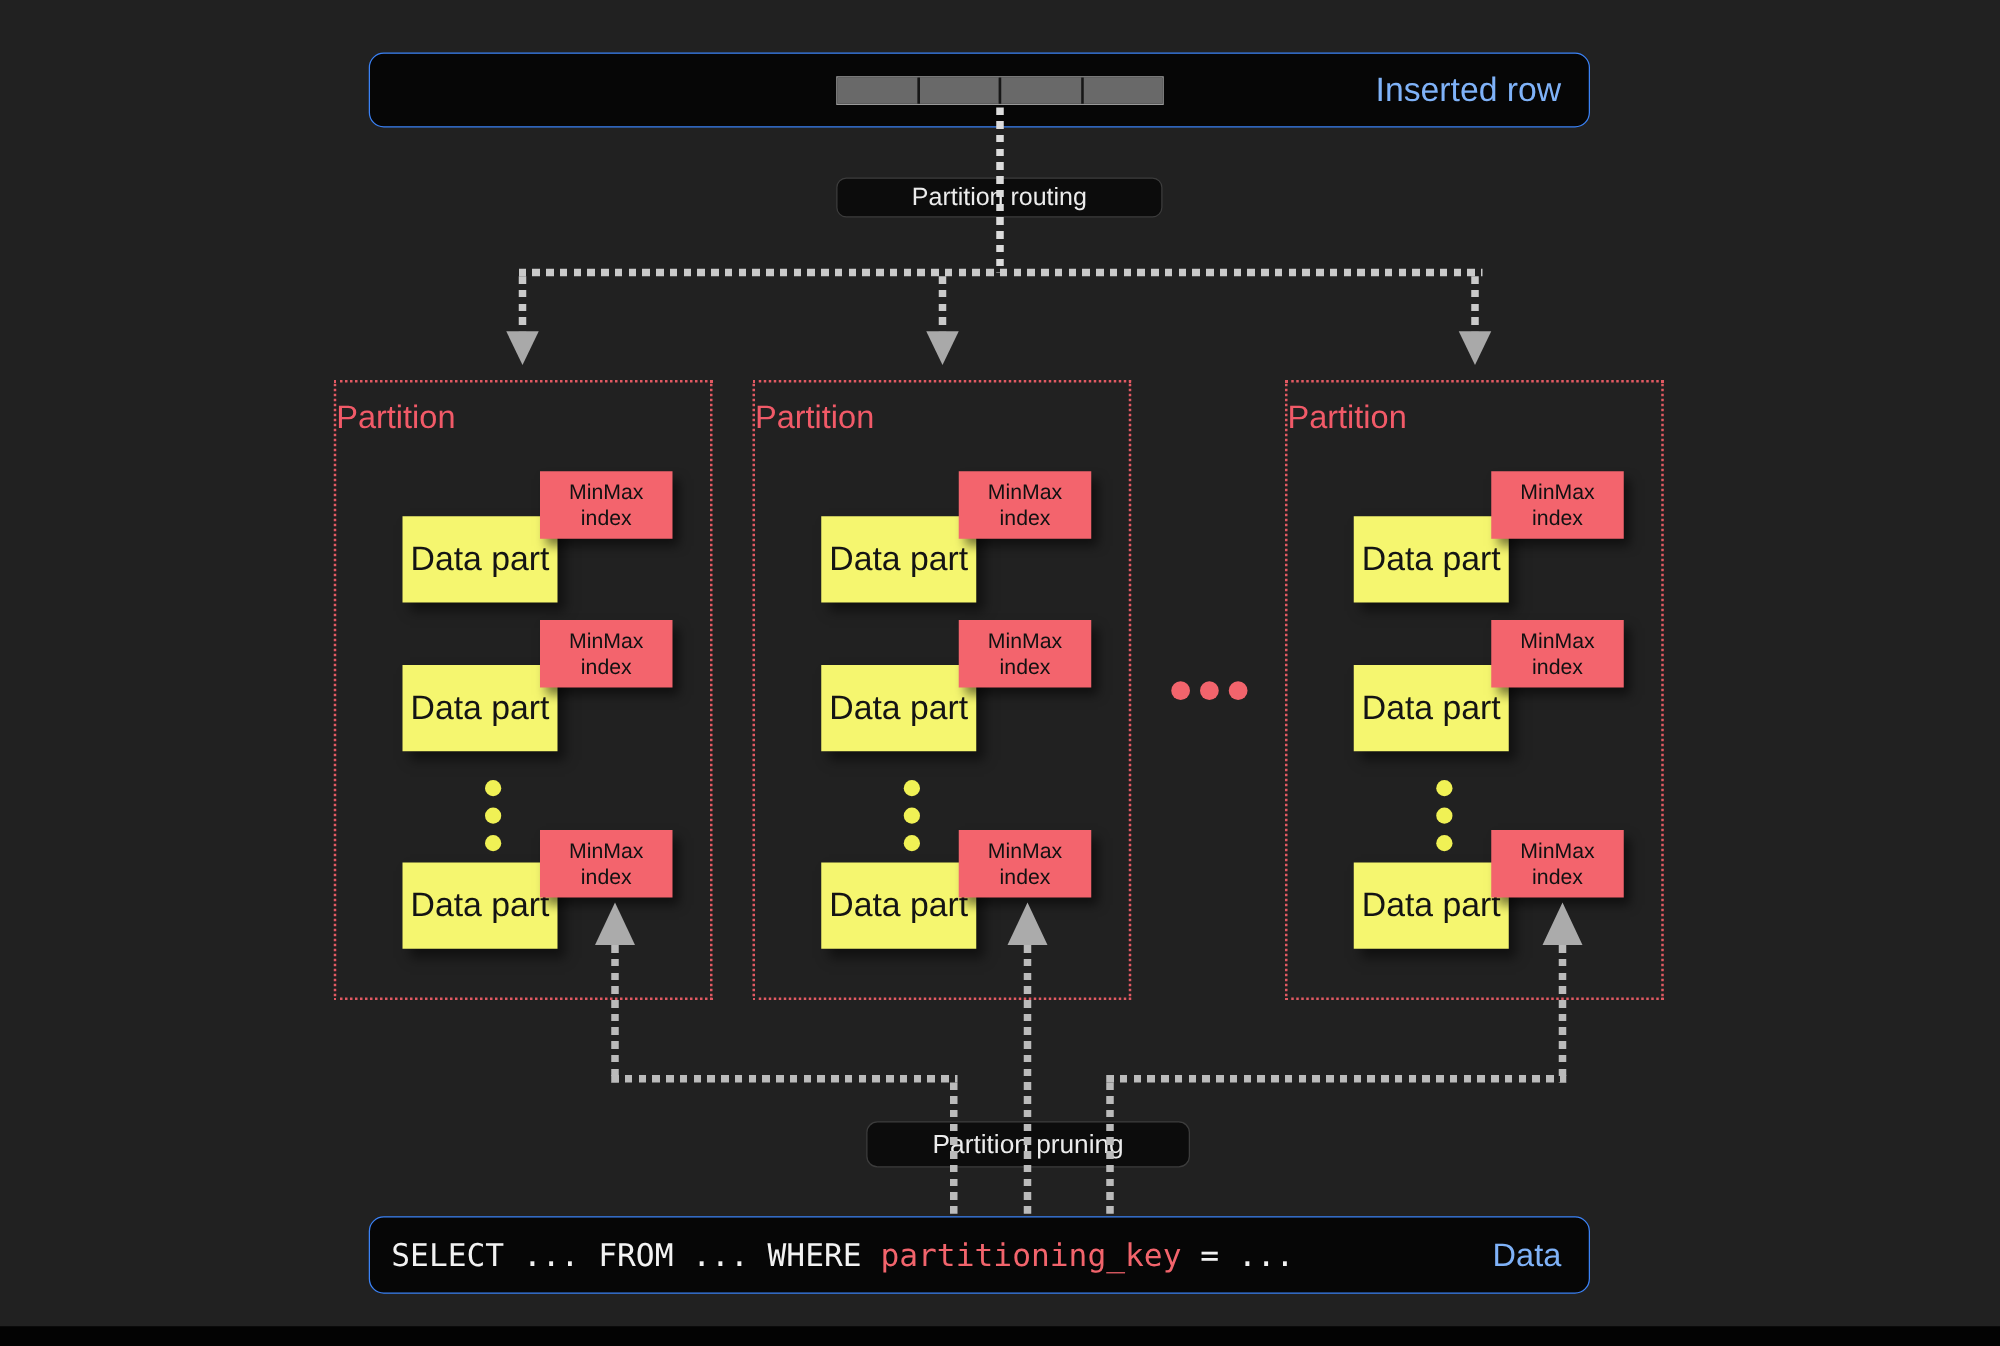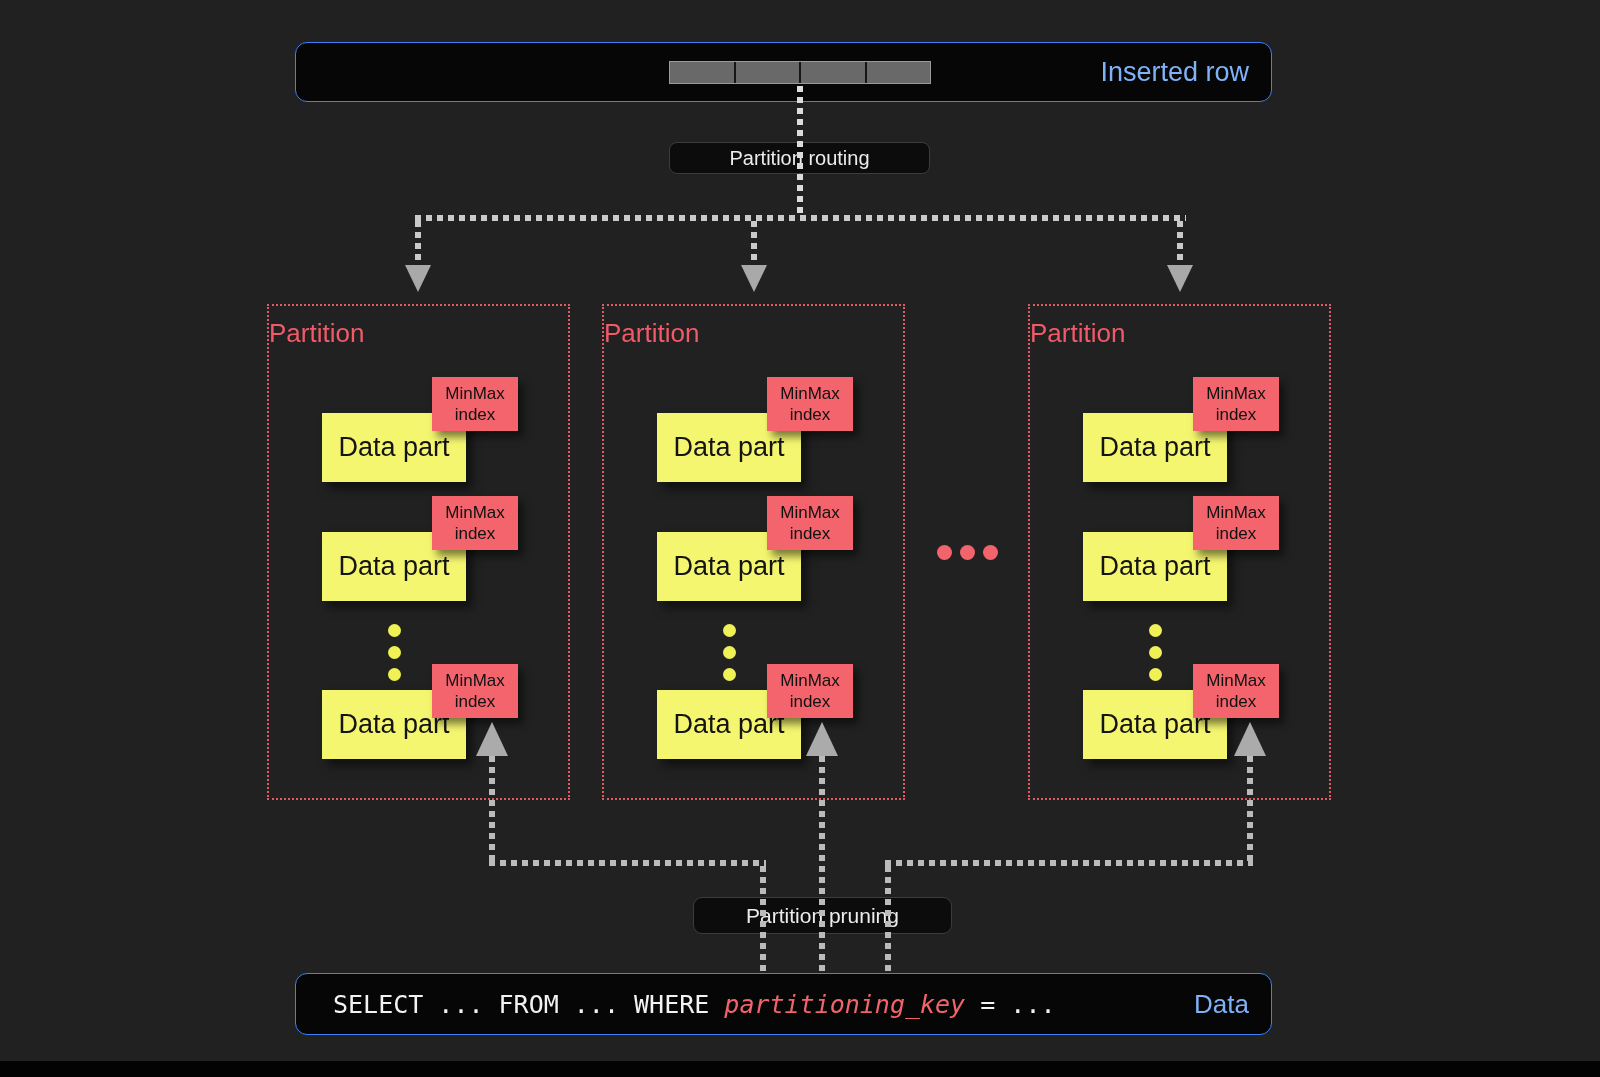--- a/index.html
+++ b/index.html
@@ -15,41 +15,41 @@
              color:#7FB2F8;font-size:27px;}
   .query-bar .bar-label{font-size:26px;}
 
   
   .row-cells{position:absolute;left:373px;top:18px;width:262px;height:23px;display:flex;
              border:1px solid #9A9A9A;background:#161616;box-sizing:border-box;}
   .row-cells .cell{flex:1;background:#696969;border-left:2px solid #161616;}
   .row-cells .cell:first-child{border-left:none;}
 
   
-  .sql{position:absolute;left:37px;top:0;height:100%;display:flex;align-items:center;
+  .sql{position:absolute;left:17px;top:0;height:100%;display:flex;align-items:center;
        font-family:"DejaVu Sans Mono",monospace;font-size:25px;color:#F2F2F2;white-space:pre;}
-  .sql .red{color:#F2646C;font-style:italic;}
+  .sql .red{color:#F2646C;}
 
   
   .pill{position:absolute;background:rgba(8,8,8,0.85);border:1px solid #3C3C3C;border-radius:8px;
         color:#ECECEC;display:flex;align-items:center;justify-content:center;box-sizing:border-box;z-index:4;}
   .routing{left:669px;top:142px;width:261px;height:32px;font-size:20px;}
   .pruning{left:693px;top:897px;width:259px;height:37px;font-size:21px;border-radius:9px;}
 
   
   .partition{position:absolute;top:304px;width:303px;height:496px;border:2px dotted #E25A63;
              box-sizing:border-box;z-index:2;}
   .p1{left:267px;} .p2{left:602px;} .p3{left:1028px;}
   .partition-title{position:absolute;left:0;top:12px;width:100%;
                    color:#F15A68;font-size:26px;}
-  .datapart{position:absolute;left:53px;width:144px;height:69px;background:#F5F66F;color:#141414;
+  .datapart{position:absolute;left:53px;width:124px;height:69px;background:#F5F66F;color:#141414;
             font-size:27px;display:flex;align-items:center;justify-content:center;z-index:2;
             box-shadow:6px 7px 9px rgba(0,0,0,0.5);}
   .dp1{top:107px;} .dp2{top:226px;} .dp3{top:384px;}
-  .minmax{position:absolute;left:163px;width:86px;height:54px;background:#F3646D;color:#111;
+  .minmax{position:absolute;left:163px;width:106px;height:54px;background:#F3646D;color:#111;
           font-size:17px;line-height:21px;text-align:center;display:flex;align-items:center;
           justify-content:center;white-space:pre-line;z-index:3;
           box-shadow:5px 6px 8px rgba(0,0,0,0.5);}
   .mm1{top:71px;} .mm2{top:190px;} .mm3{top:358px;}
   .vdots{position:absolute;left:119px;top:318px;display:flex;flex-direction:column;gap:9px;}
   .vdots i{width:13px;height:13px;border-radius:50%;background:#F0F155;}
 
   
   .hdots{position:absolute;left:937px;top:545px;display:flex;gap:8px;z-index:2;}
   .hdots i{width:15px;height:15px;border-radius:50%;background:#F2646C;}

